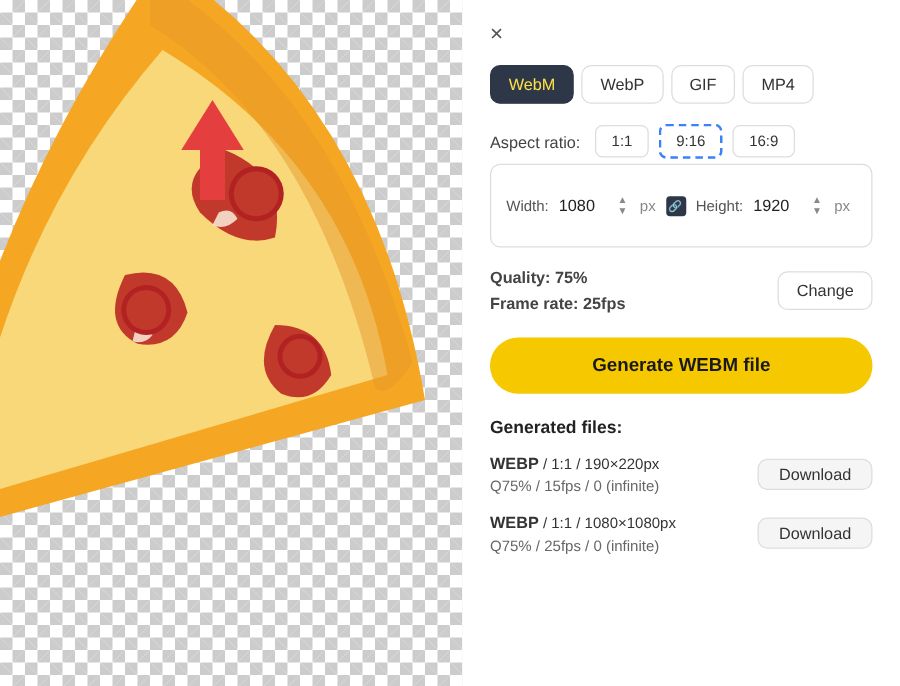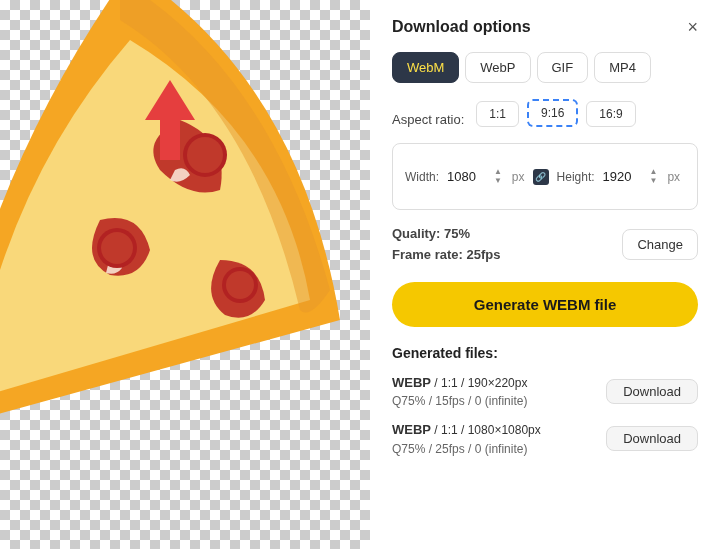--- a/index.html
+++ b/index.html
@@ -88,23 +88,23 @@
     }
 
     .format-tab.active {
       background: #2d3748;
       color: #fde047;
       border-color: #2d3748;
     }
 
     .aspect-ratio-row {
       display: flex;
-      align-items: flex-end;
+      align-items: center;
       gap: 8px;
-      margin-bottom: 16px;
+      margin-bottom: 4px;
     }
 
     .aspect-label {
       font-size: 13px;
       color: #444;
       margin-right: 4px;
     }
 
     .ratio-btn {
       padding: 5px 12px;
@@ -311,21 +311,20 @@
   <div class="arrow-overlay">
     <svg width="60" height="80" viewBox="0 0 60 80" xmlns="http://www.w3.org/2000/svg">
       <polygon points="30,0 55,40 40,40 40,80 20,80 20,40 5,40" fill="#e53e3e"></polygon>
     </svg>
   </div>
 </div>
 
 <div class="right-panel">
 
   <div class="panel-header">
-    <span class="panel-title">Download options</span>
     <button class="close-btn">×</button>
   </div>
 
   
   <div class="format-tabs">
     <button class="format-tab active">WebM</button>
     <button class="format-tab">WebP</button>
     <button class="format-tab">GIF</button>
     <button class="format-tab">MP4</button>
   </div>

